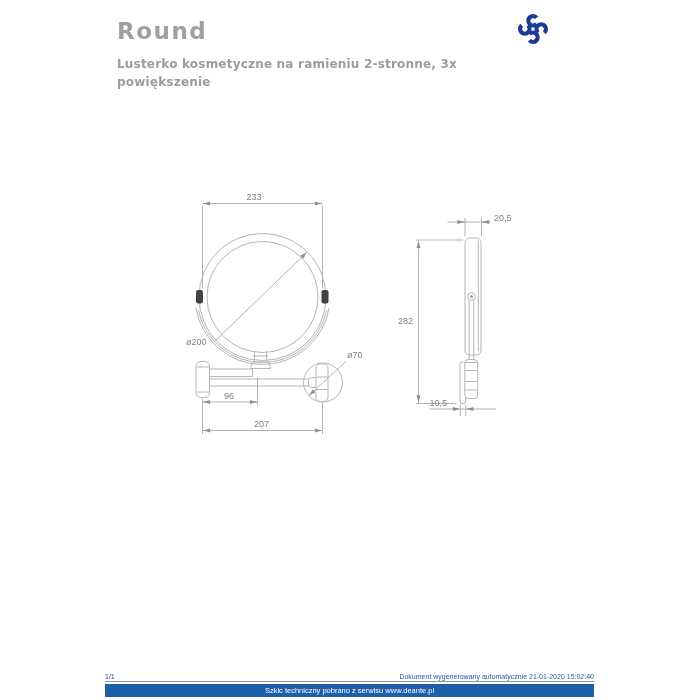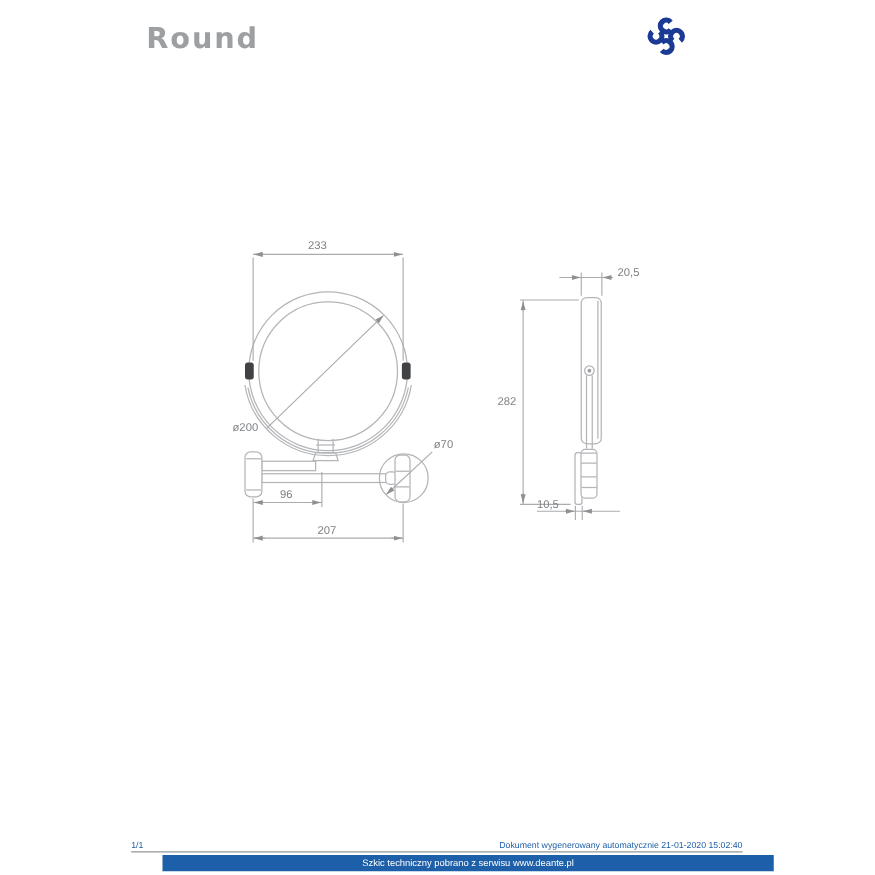--- a/index.html
+++ b/index.html
@@ -19,27 +19,29 @@
   .dt{font-family:"Liberation Sans",sans-serif;font-size:9px;fill:#7e8084;}
   .knob{fill:#404245;stroke:none;}
   
   .footer-meta{position:absolute;left:105px;width:489px;top:668px;height:12px;
                font-family:"Liberation Sans",sans-serif;font-size:7px;color:#1e5fa9;}
   .footer-meta .pageno{position:absolute;left:0;bottom:0;}
   .footer-meta .gennote{position:absolute;right:0;bottom:0;}
   .footer-rule{position:absolute;left:105px;width:489px;top:681px;height:1px;background:#94969a;}
   .footer-bar{position:absolute;left:105px;width:489px;top:684px;height:13px;background:#1e5fa9;
               color:#fff;font-family:"Liberation Sans",sans-serif;font-size:7.5px;
-              display:flex;align-items:center;justify-content:center;margin-left:25px;}
+              display:flex;align-items:center;justify-content:center;}
 </style>
 </head>
 <body>
 
 <div class="page-title">Round</div>
 <div class="subtitle">
+  <div>Lusterko kosmetyczne na ramieniu 2-stronne, 3x</div>
+  <div>powiększenie</div>
 </div>
 
 <svg class="logo" viewBox="0 0 34 38">
   <g transform="translate(17,19)" fill="#1b3a94">
     <g transform="rotate(0)">
         <g transform="translate(0,-8.2)">
       <path d="M5.2 4.4 A6.8 6.8 0 1 1 5.2 -4.4 L2 -1.7 A2.6 2.6 0 1 0 2 1.7 Z"></path>
         </g>
       </g>
     <g transform="rotate(90)">

